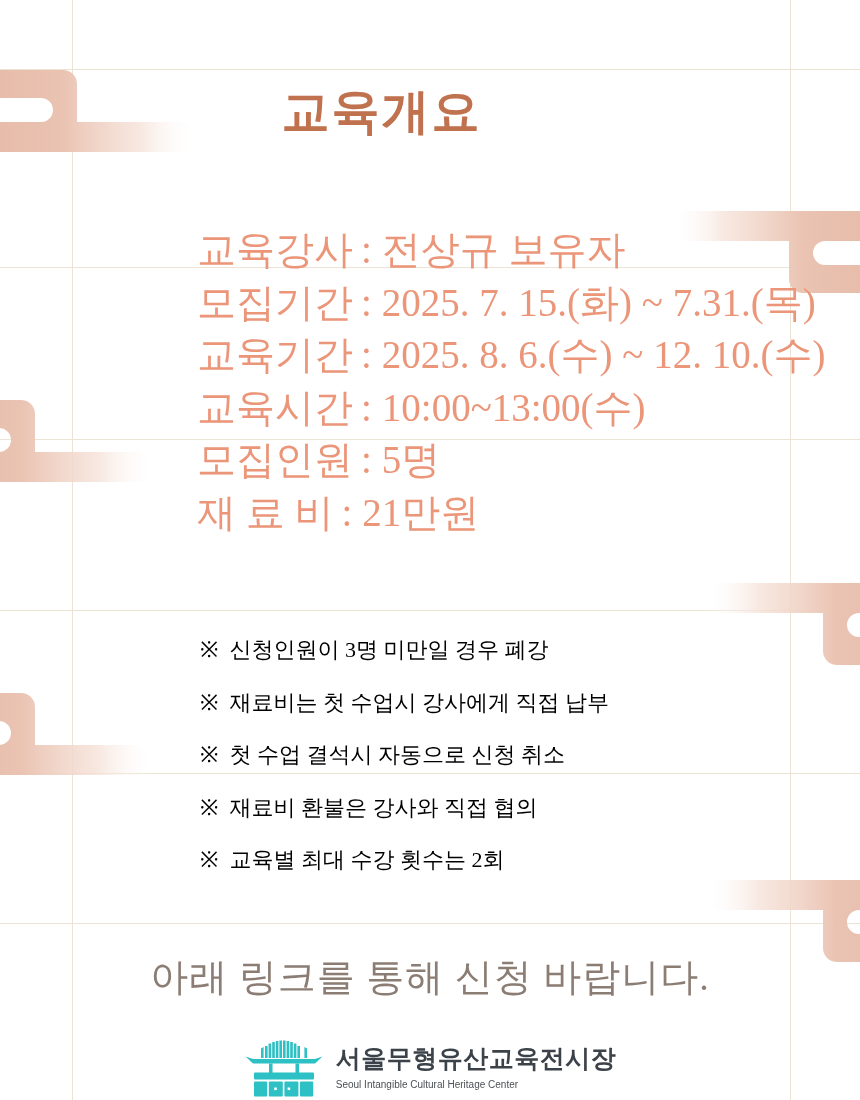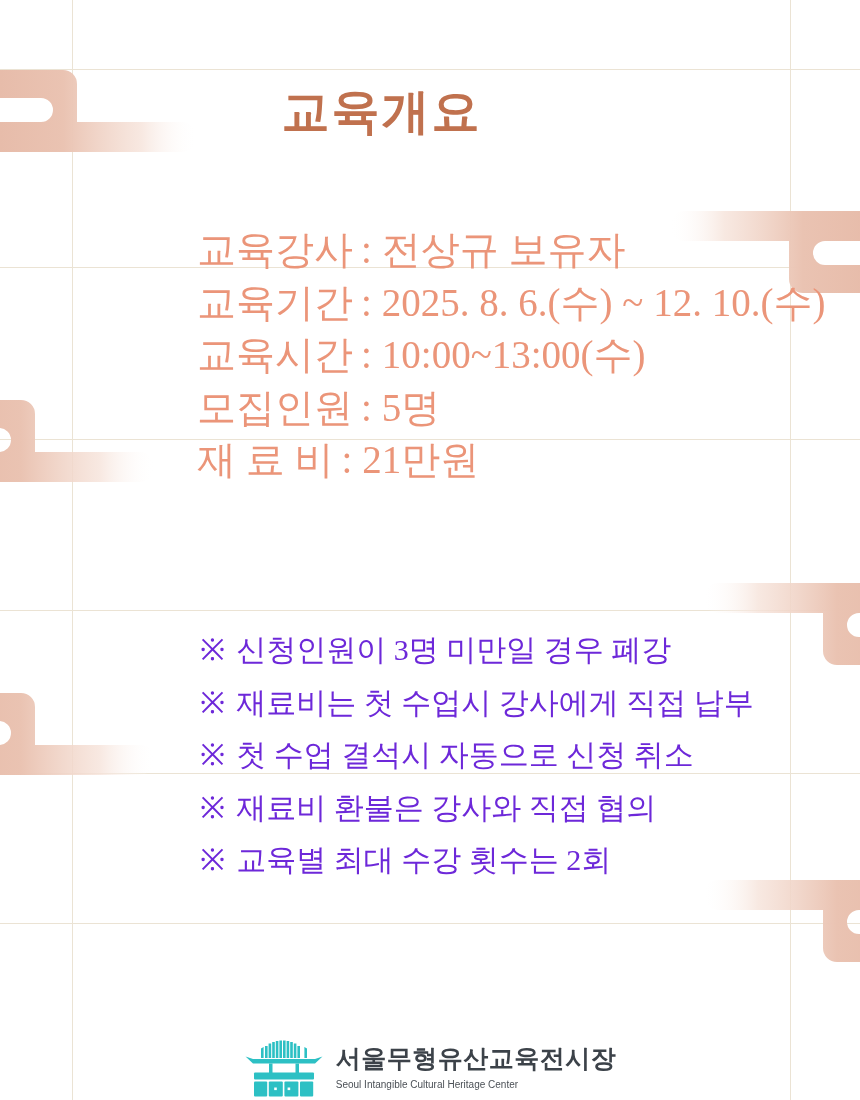--- a/index.html
+++ b/index.html
@@ -23,21 +23,21 @@
   
   .info {
     position:absolute; left:197px; top:224px;
     font-size:39px; line-height:52.6px; color:#eb9579;
   }
   .info-row { white-space:nowrap; }
   .info-row .sep { margin:0 10px 0 8px; }
   
   .notes {
     position:absolute; left:200px; top:624px;
-    font-size:30px; line-height:52.6px; color:#6d28d9;
+    font-size:22px; line-height:52.6px; color:#000000;
   }
   .note-row { white-space:nowrap; }
   .note-row .marker { margin-right:11px; }
   
   .cta {
     position:absolute; top:952px; left:0; width:860px; text-align:center;
     font-size:38px; letter-spacing:1px; color:#8b7d74;
   }
   
   .logo {
@@ -103,20 +103,23 @@
       <use href="#cloud-shape"></use>
     </svg>
 
   <div class="title">교육개요</div>
 
   <div class="info">
     <div class="info-row">
       <span>교육강사</span><span class="sep">:</span><span>전상규 보유자</span>
     </div>
     <div class="info-row">
+      <span>모집기간</span><span class="sep">:</span><span>2025. 7. 15.(화) ~ 7.31.(목)</span>
+    </div>
+    <div class="info-row">
       <span>교육기간</span><span class="sep">:</span><span>2025. 8. 6.(수) ~ 12. 10.(수)</span>
     </div>
     <div class="info-row">
       <span>교육시간</span><span class="sep">:</span><span>10:00~13:00(수)</span>
     </div>
     <div class="info-row">
       <span>모집인원</span><span class="sep">:</span><span>5명</span>
     </div>
     <div class="info-row">
       <span>재 료 비</span><span class="sep">:</span><span>21만원</span>
@@ -134,20 +137,21 @@
       <span class="marker">※</span><span>첫 수업 결석시 자동으로 신청 취소</span>
     </div>
     <div class="note-row">
       <span class="marker">※</span><span>재료비 환불은 강사와 직접 협의</span>
     </div>
     <div class="note-row">
       <span class="marker">※</span><span>교육별 최대 수강 횟수는 2회</span>
     </div>
   </div>
 
+  <div class="cta">아래 링크를 통해 신청 바랍니다.</div>
 
   <div class="logo">
     <svg class="logo-icon" viewBox="0 0 80 57">
       <g fill="#2dc0c4">
         <rect x="21" y="6" width="2.6" height="12"></rect>
         <rect x="24.6" y="3.5" width="2.6" height="14.5"></rect>
         <rect x="28.2" y="2" width="2.6" height="16"></rect>
         <rect x="31.8" y="1" width="2.6" height="17"></rect>
         <rect x="35.4" y="0.5" width="2.6" height="17.5"></rect>
         <rect x="39" y="0.5" width="2.6" height="17.5"></rect>

